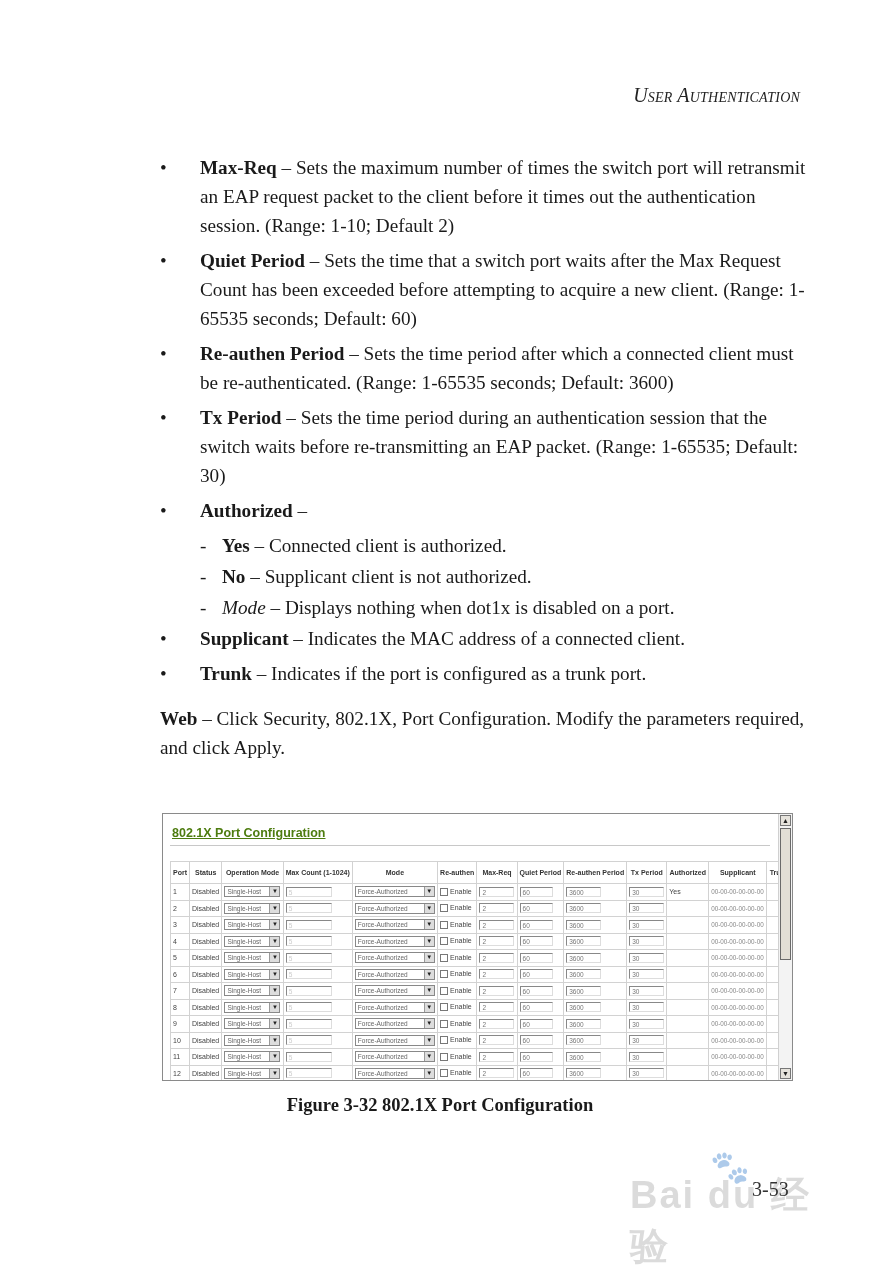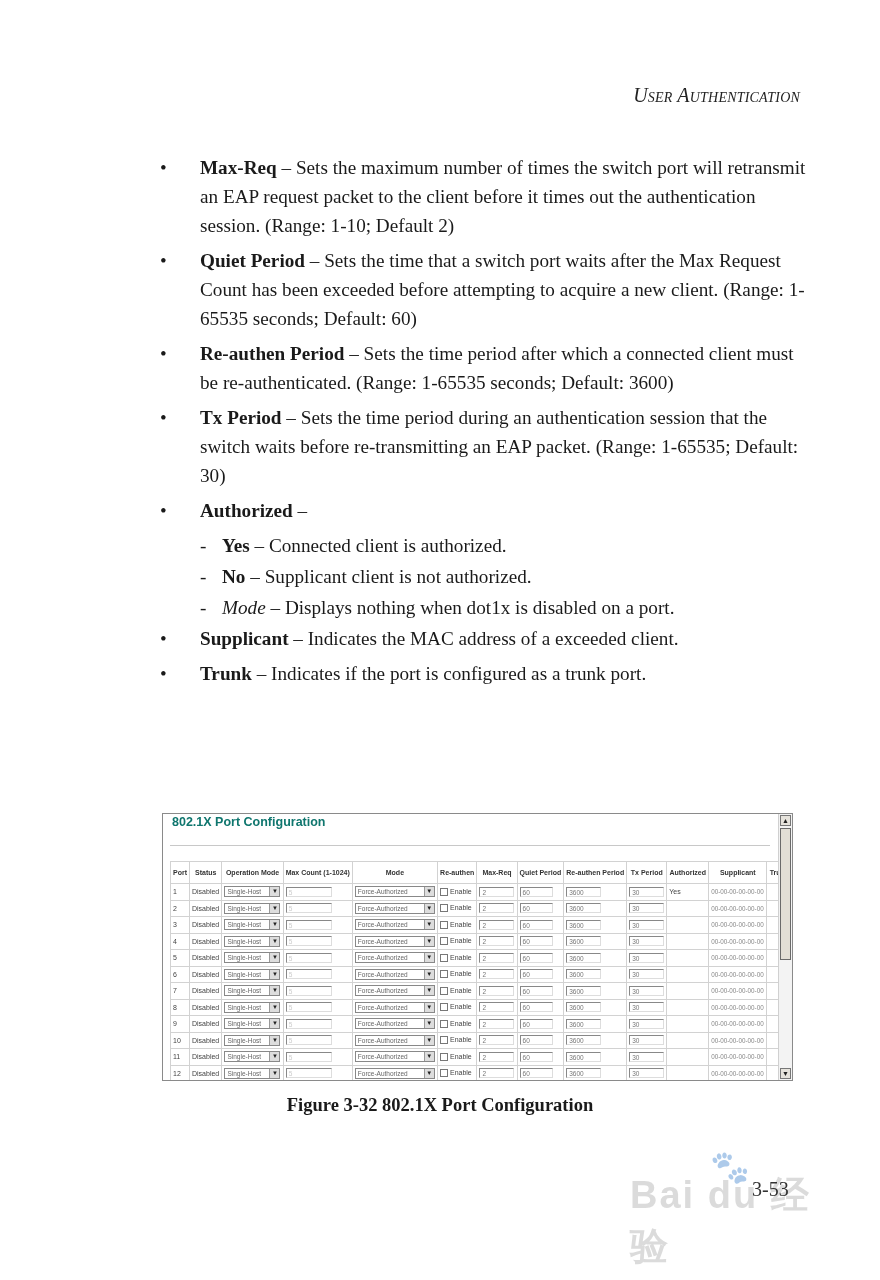--- a/index.html
+++ b/index.html
@@ -11,21 +11,21 @@
   .bullet { position: relative; padding-left: 40px; margin-bottom: 6px; }
   .bullet .dot { position: absolute; left: 0px; top: 0; }
   .bullet b { font-weight: bold; }
   .sub { position: relative; padding-left: 62px; margin-bottom: 2px; }
   .sub .dash { position: absolute; left: 40px; }
   .web-para { margin-top: 16px; }
   
   .shot { position: absolute; left: 162px; top: 813px; width: 631px; height: 268px;
           border: 1px solid #8a8a8a; box-sizing: border-box; background: #fff; overflow: hidden;
           font-family: "Liberation Sans", "DejaVu Sans", sans-serif; }
-  .shot-title { position: absolute; left: 9px; top: 1px; font-size: 12.5px; font-weight: bold; color: #0f766e; }
+  .shot-title { position: absolute; left: 9px; top: 12px; font-size: 12.5px; font-weight: bold; color: #4d7c0f; text-decoration: underline; }
   .shot-rule { position: absolute; left: 7px; top: 31px; width: 600px; height: 1px; background: #c8c8c8; }
   .scrollbar { position: absolute; right: 0; top: 0; width: 13px; height: 266px; background: #f3f3f3;
                border-left: 1px solid #d0d0d0; }
   .scroll-btn { position: absolute; left: 1px; width: 11px; height: 11px; background: #e6e3dc;
                 border: 1px solid #777; box-sizing: border-box; font-size: 7px; line-height: 9px;
                 text-align: center; color: #222; }
   .scroll-up { top: 1px; }
   .scroll-down { bottom: 1px; }
   .scroll-thumb { position: absolute; left: 1px; top: 14px; width: 11px; height: 132px; background: #e2ded5;
                   border: 1px solid #6a6a6a; box-sizing: border-box; }
@@ -62,23 +62,26 @@
       <div class="bullet"><span class="dot">•</span><b>Re-authen Period</b><span> – Sets the time period after which a connected client must be re-authenticated. (Range: 1-65535 seconds; Default: 3600)</span></div>
       <div class="bullet"><span class="dot">•</span><b>Tx Period</b><span> – Sets the time period during an authentication session that the switch waits before re-transmitting an EAP packet. (Range: 1-65535; Default: 30)</span></div>
       <div class="bullet"><span class="dot">•</span><b>Authorized</b><span> –</span></div>
     </div>
   <div id="auth-values">
       <div class="sub"><span class="dash">-</span><b>Yes</b><span> – Connected client is authorized.</span></div>
       <div class="sub"><span class="dash">-</span><b>No</b><span> – Supplicant client is not authorized.</span></div>
       <div class="sub"><span class="dash">-</span><i>Mode</i><span> – Displays nothing when dot1x is disabled on a port.</span></div>
     </div>
   <div id="bullets-bottom">
-      <div class="bullet"><span class="dot">•</span><b>Supplicant</b><span> – Indicates the MAC address of a exceeded client.</span></div>
+      <div class="bullet"><span class="dot">•</span><b>Supplicant</b><span> – Indicates the MAC address of a connected client.</span></div>
       <div class="bullet"><span class="dot">•</span><b>Trunk</b><span> – Indicates if the port is configured as a trunk port.</span></div>
     </div>
+  <div class="web-para">
+    <b>Web</b><span> – Click Security, 802.1X, Port Configuration. Modify the parameters required, and click Apply.</span>
+  </div>
 </div>
 
 <div class="shot">
   <div class="shot-title">802.1X Port Configuration</div>
   <div class="shot-rule"></div>
   <table class="grid">
     <thead>
         <tr id="hdr-row">
           <th style="width: 13px;">Port</th>
           <th style="width: 30px;">Status</th>

